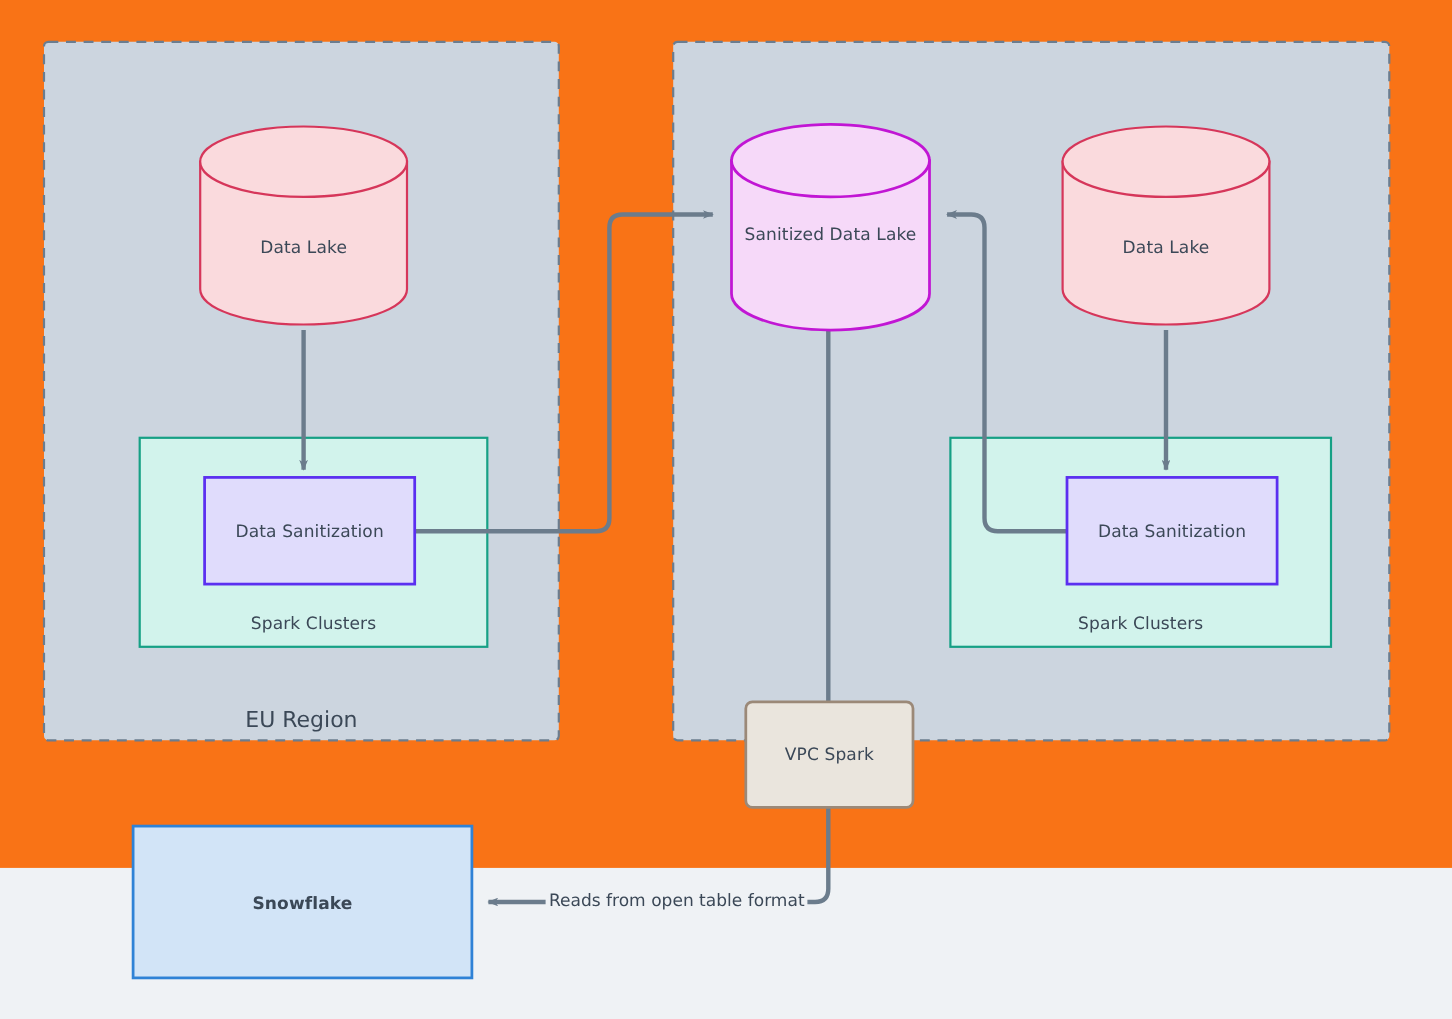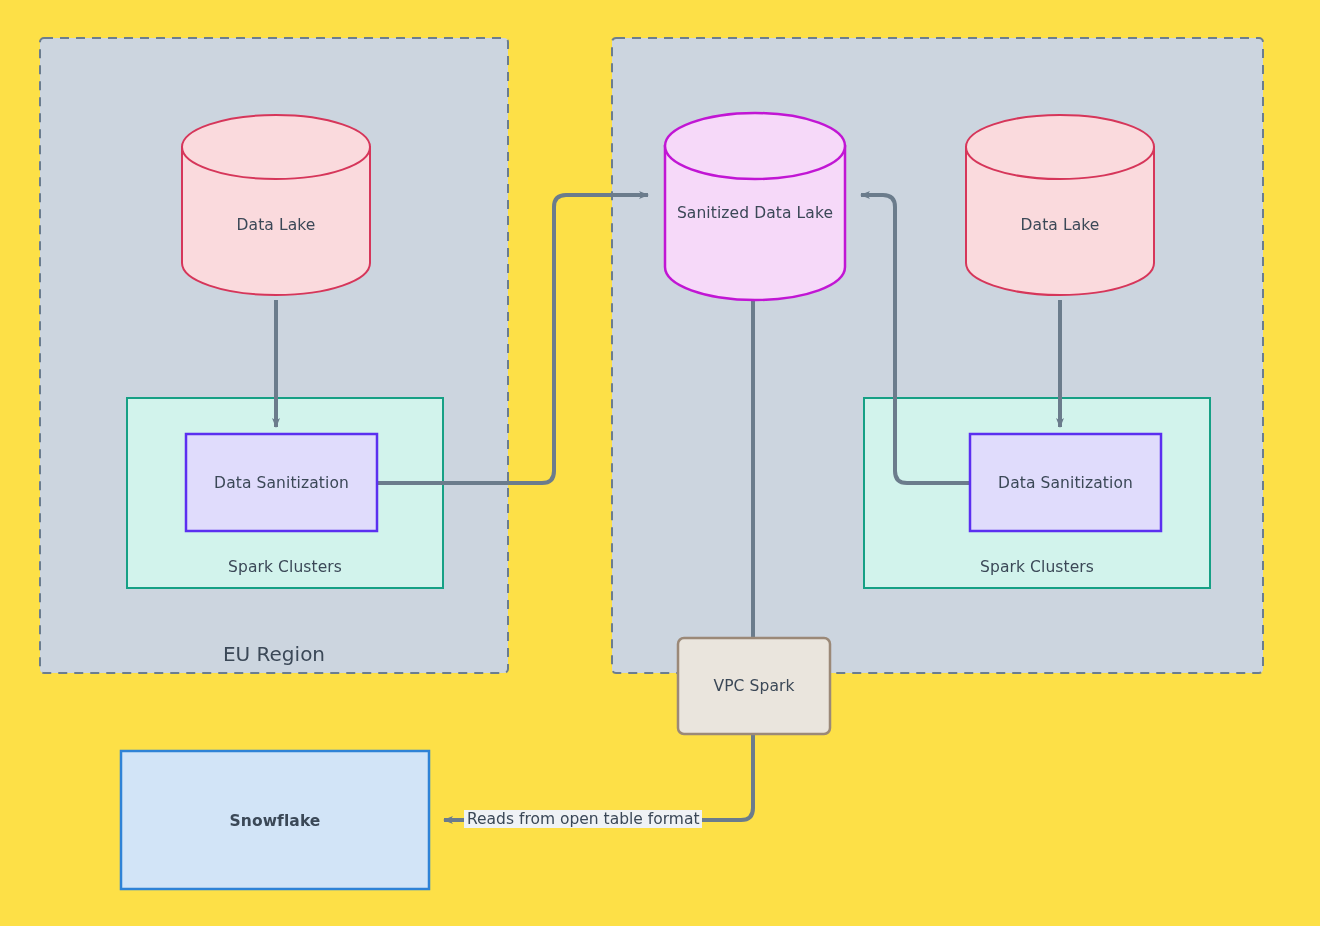--- a/index.html
+++ b/index.html
@@ -9,22 +9,22 @@
   }
   body {
     width: 1320px;
     height: 926px;
     font-family: "DejaVu Sans", "Liberation Sans", sans-serif;
     overflow: hidden;
   }
   #canvas {
     position: relative;
     width: 1320px;
-    height: 926px;
-    background: #fde047;
+    height: 789px;
+    background: #f97316;
   }
   svg.layer {
     position: absolute;
     left: 0;
     top: 0;
     width: 1320px;
     height: 926px;
   }
   .node-label {
     position: absolute;
@@ -118,15 +118,15 @@
 
   <div class="node-label" style="left:864px; top:558px; width:346px;">Spark Clusters</div>
 
   <div class="node-label" style="left:678px; top:677px; width:152px;">VPC Spark</div>
 
   <div class="node-label" style="left:121px; top:812px; width:308px;font-weight:bold;">Snowflake</div>
 
   <div class="region-label" style="left:40px; top:642px; width:468px;">EU Region</div>
 
 
-  <div class="edge-label" style="left:464px; top:810px;text-align:right;">Reads from open table format</div>
+  <div class="edge-label" style="left:496px; top:810px;text-align:right;">Reads from open table format</div>
 
 </div>
 
 </body></html>

